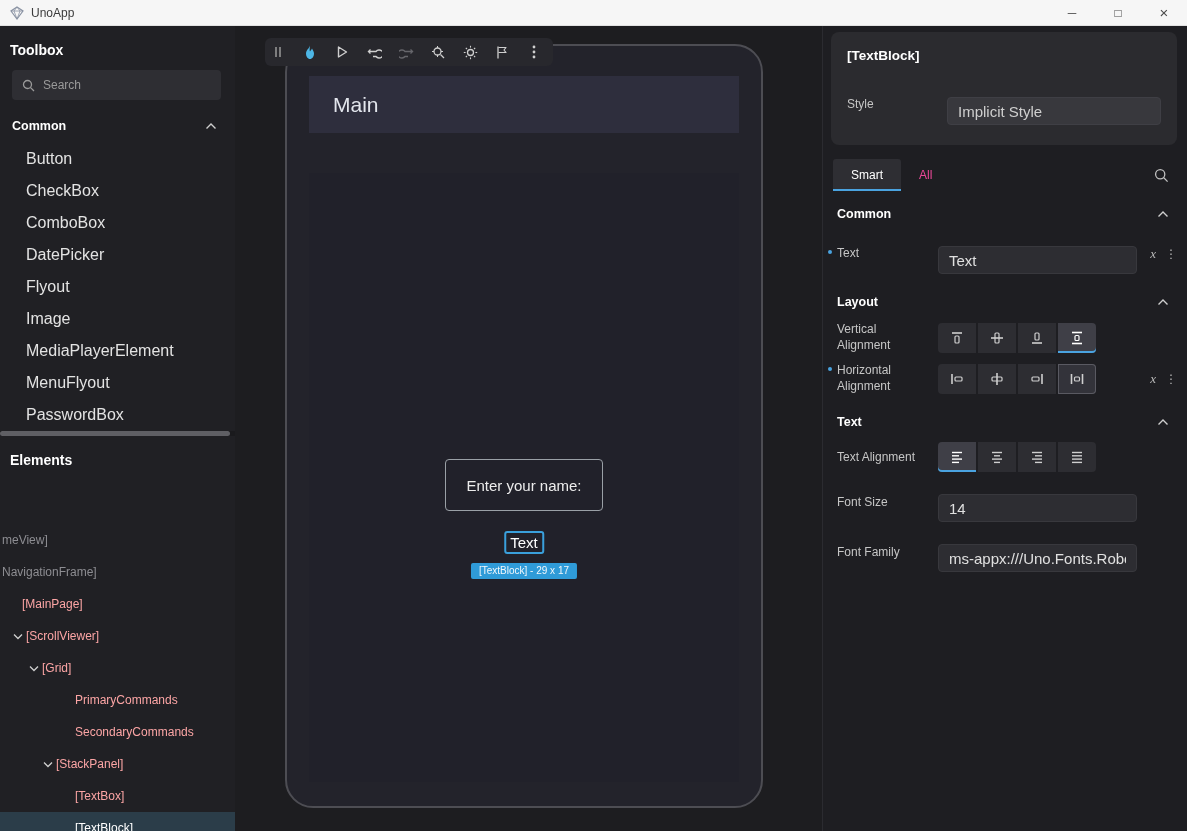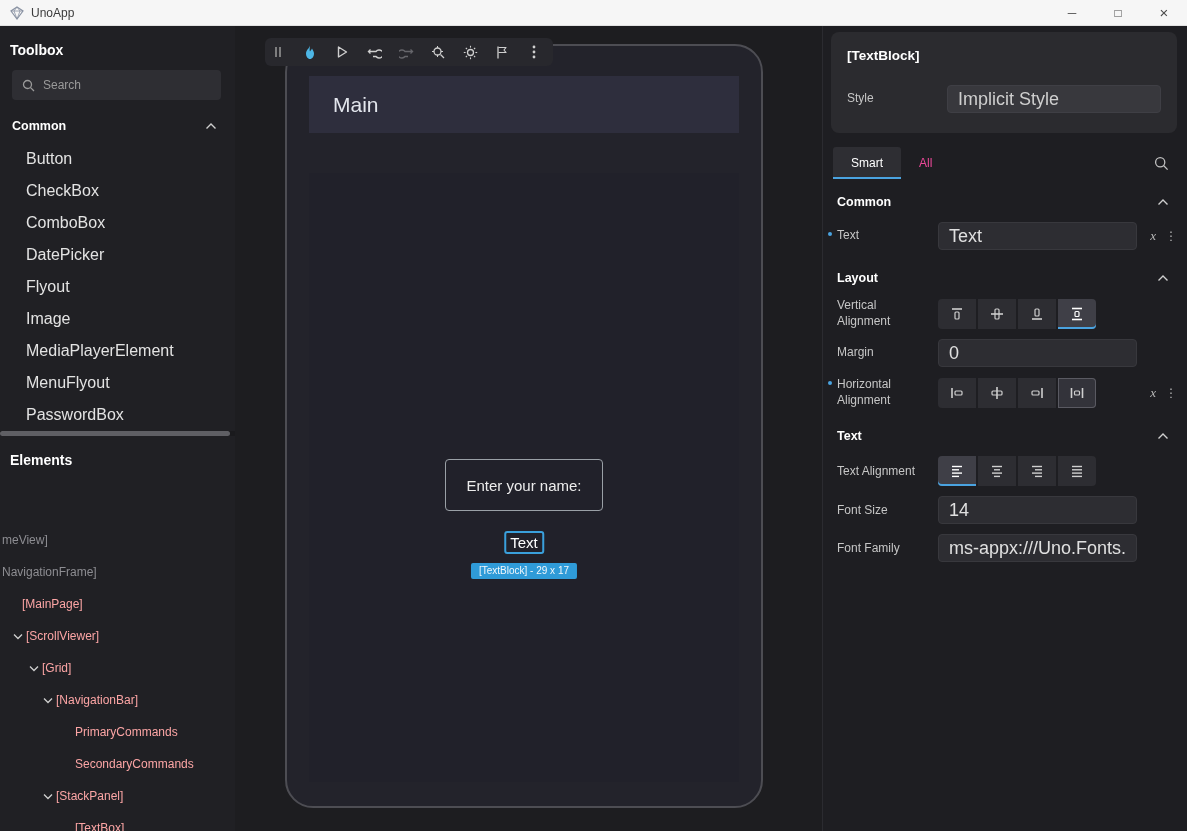--- a/index.html
+++ b/index.html
@@ -80,22 +80,22 @@
     background:#2f9bd8; color:#f2f8fc; font-size:10px; padding:2px 8px 3px; border-radius:2px; white-space:nowrap; }
 
   
   .inspector { width:365px; flex-shrink:0; background:#1e1e22; border-left:1px solid #2b2b30;
     display:flex; flex-direction:column; overflow:hidden; }
   .insp-card { background:#2b2b2f; border-radius:8px; margin:6px 10px 0 8px; padding:16px 16px 20px; }
   .insp-card .card-title { font-size:13.5px; font-weight:bold; color:#ffffff; }
   .style-row { display:flex; align-items:center; margin-top:22px; }
   .style-row .prop-label { width:100px; }
   .field { height:28px; background:#38383d; border:1px solid #3f3f45; border-radius:4px;
-    color:#cfcfcf; font-size:18px; padding:0 10px; width:100%;
-    font-family:"Liberation Sans", sans-serif; outline:none; }
+    color:#cfcfcf; font-size:15px; padding:0 10px; width:100%;
+    font-family:"Liberation Sans", sans-serif; outline:none;margin-top:12px; }
   .field.dark { background:#2d2d32; border-color:#38383d; color:#e0e0e0; }
 
   .tabs-row { display:flex; align-items:center; margin:14px 18px 0 10px; }
   .tab { padding:9px 18px 7px; font-size:12px; color:#ec4899; cursor:default; border-bottom:2px solid transparent; }
   .tab.selected { background:#2e2e33; color:#ffffff; border-bottom-color:#4aa3e0; border-radius:3px 3px 0 0; }
   .tabs-row .search-icon-btn { margin-left:auto; display:flex; }
 
   .insp-section-header { display:flex; align-items:center; justify-content:space-between;
     padding:16px 18px 8px 14px; }
   .insp-section-header .section-label { font-size:12.5px; font-weight:bold; color:#ffffff; }
@@ -212,28 +212,20 @@
             <span>[ScrollViewer]</span>
           </div>
           <div class="tree-row indc2">
             <span class="chev">
                 <svg width="10" height="7" viewBox="0 0 10 7">
                   <polyline points="1,1.5 5,5.5 9,1.5" fill="none" stroke="#cfcfcf" stroke-width="1.3"></polyline>
                 </svg>
               </span>
             <span>[Grid]</span>
           </div>
-          <div class="tree-row indc3">
-            <span class="chev">
-                <svg width="10" height="7" viewBox="0 0 10 7">
-                  <polyline points="1,1.5 5,5.5 9,1.5" fill="none" stroke="#cfcfcf" stroke-width="1.3"></polyline>
-                </svg>
-              </span>
-            <span>[NavigationBar]</span>
-          </div>
           <div class="tree-row ind4">
               <span>PrimaryCommands</span>
             </div>
           <div class="tree-row ind4">
               <span>SecondaryCommands</span>
             </div>
           <div class="tree-row indc3">
             <span class="chev">
                 <svg width="10" height="7" viewBox="0 0 10 7">
                   <polyline points="1,1.5 5,5.5 9,1.5" fill="none" stroke="#cfcfcf" stroke-width="1.3"></polyline>
@@ -415,27 +407,20 @@
                   <line x1="3" y1="2.5" x2="13" y2="2.5" stroke="#ffffff" stroke-width="1.6"></line>
                   <line x1="3" y1="13.5" x2="13" y2="13.5" stroke="#ffffff" stroke-width="1.6"></line>
                   <rect x="6" y="5.5" width="4" height="5" rx="1" fill="none" stroke="#ffffff" stroke-width="1.2"></rect>
                 </svg>
               </div>
           </div>
         </div>
         <div class="row-icons"></div>
       </div>
 
-      <div class="prop-row">
-        <span class="prop-label">Margin</span>
-        <div class="prop-control">
-          <input class="field dark" type="text" value="0" style="">
-        </div>
-        <div class="row-icons"></div>
-      </div>
 
       <div class="prop-row">
         <span class="prop-label">
           <span class="dot"></span>
           <span>Horizontal Alignment</span>
         </span>
         <div class="prop-control">
           <div class="btn-group">
             <div class="align-btn">
                 <svg width="16" height="16" viewBox="0 0 16 16">

